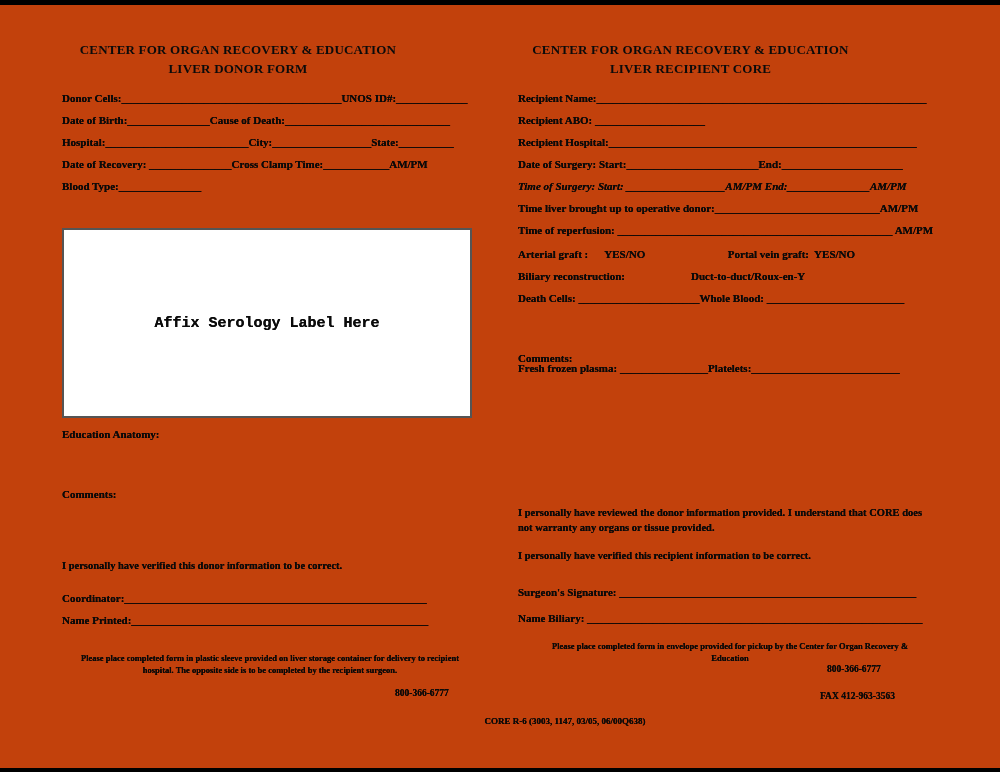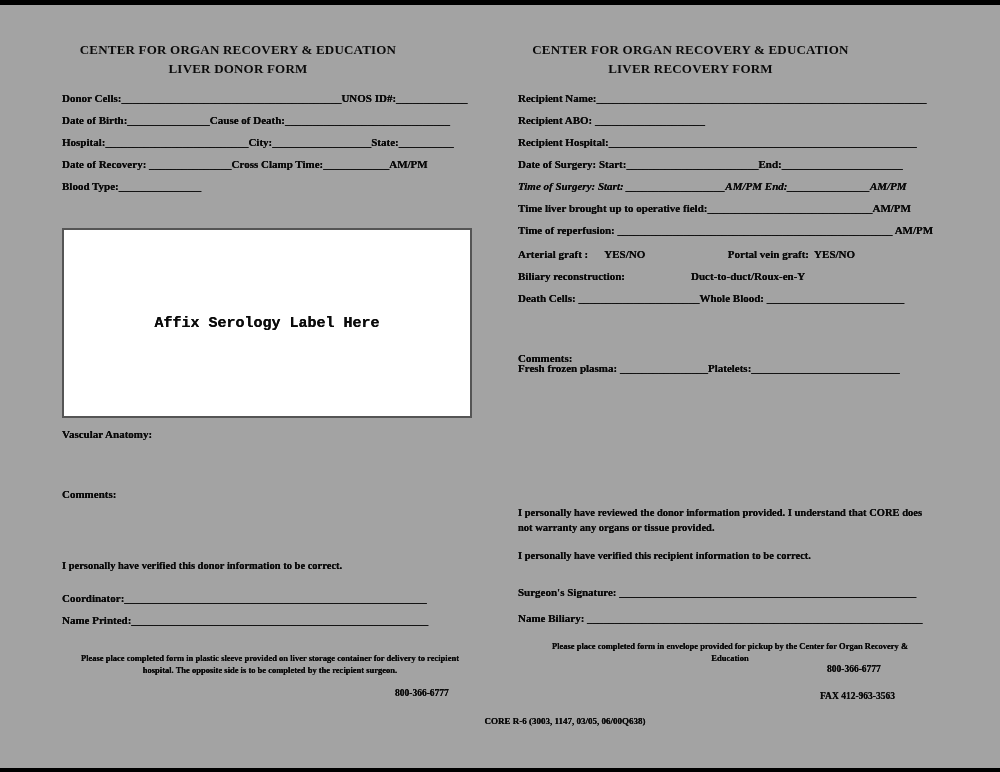--- a/index.html
+++ b/index.html
@@ -1,19 +1,19 @@
 <!DOCTYPE html>
 <html><head>
 <meta charset="utf-8">
 <style>
   html,body{margin:0;padding:0;background:#fff;}
   .page{
     position:relative;
     width:1000px;height:772px;
-    background:#a3a3a3;
+    background:#c2410c;
     font-family:"Liberation Serif", serif;
     font-weight:bold;
     color:#0b0b0b;
     overflow:hidden;
   }
   .bar{position:absolute;left:0;width:1000px;background:#000;}
   .bar.top{top:0;height:5px;}
   .bar.bottom{bottom:0;height:4px;}
   .col{position:absolute;}
   .hdr{position:absolute;text-align:center;font-size:13px;letter-spacing:.2px;white-space:pre;}
@@ -44,42 +44,42 @@
     <div class="fline" style="left:62px;top:92px;width:412px;">Donor Cells:________________________________________UNOS ID#:_____________</div>
     <div class="fline" style="left:62px;top:114px;width:412px;">Date of Birth:_______________Cause of Death:______________________________</div>
     <div class="fline" style="left:62px;top:136px;width:412px;">Hospital:__________________________City:__________________State:__________</div>
     <div class="fline" style="left:62px;top:158px;width:412px;">Date of Recovery: _______________Cross Clamp Time:____________AM/PM</div>
     <div class="fline" style="left:62px;top:180px;width:412px;">Blood Type:_______________</div>
 
     <div class="serology-box">
       <span>Affix Serology Label Here</span>
     </div>
 
-    <div class="lbl" style="left:62px;top:428px;">Vascular Anatomy:</div>
+    <div class="lbl" style="left:62px;top:428px;">Education Anatomy:</div>
     <div class="lbl" style="left:62px;top:488px;">Comments:</div>
 
     <div class="sentence" style="left:62px;top:558px;width:400px;">I personally have verified this donor information to be correct.</div>
 
     <div class="fline" style="left:62px;top:592px;width:412px;">Coordinator:_______________________________________________________</div>
     <div class="fline" style="left:62px;top:614px;width:412px;">Name Printed:______________________________________________________</div>
 
     <div class="fineprint" style="left:70px;top:652px;width:400px;">Please place completed form in plastic sleeve provided on liver storage container for delivery to recipient hospital. The opposite side is to be completed by the recipient surgeon.</div>
     <div class="phone" style="left:395px;top:688px;">800-366-6777</div>
   </div>
 
   <div class="col">
     <div class="hdr" style="left:518px;top:42px;width:345px;">CENTER FOR ORGAN RECOVERY &amp; EDUCATION</div>
-    <div class="hdr" style="left:518px;top:61px;width:345px;">LIVER RECOVERY FORM</div>
+    <div class="hdr" style="left:518px;top:61px;width:345px;">LIVER RECIPIENT CORE</div>
 
     <div class="fline" style="left:518px;top:92px;width:420px;">Recipient Name:____________________________________________________________</div>
     <div class="fline" style="left:518px;top:114px;width:420px;">Recipient ABO: ____________________</div>
     <div class="fline" style="left:518px;top:136px;width:420px;">Recipient Hospital:________________________________________________________</div>
     <div class="fline" style="left:518px;top:158px;width:420px;">Date of Surgery: Start:________________________End:______________________</div>
     <div class="fline" style="left:518px;top:180px;width:420px;font-style:italic;">Time of Surgery: Start: __________________AM/PM End:_______________AM/PM</div>
-    <div class="fline" style="left:518px;top:202px;width:420px;">Time liver brought up to operative field:______________________________AM/PM</div>
+    <div class="fline" style="left:518px;top:202px;width:420px;">Time liver brought up to operative donor:______________________________AM/PM</div>
     <div class="fline" style="left:518px;top:224px;width:420px;">Time of reperfusion: __________________________________________________ AM/PM</div>
     <div class="fline" style="left:518px;top:248px;width:420px;">Arterial graft :      YES/NO                              Portal vein graft:  YES/NO</div>
     <div class="fline" style="left:518px;top:270px;width:420px;">Biliary reconstruction:                        Duct-to-duct/Roux-en-Y</div>
     <div class="fline" style="left:518px;top:292px;width:420px;">Death Cells: ______________________Whole Blood: _________________________</div>
     <div class="fline" style="left:518px;top:326px;width:420px;margin-top:36px;">Fresh frozen plasma: ________________Platelets:___________________________</div>
 
     <div class="lbl" style="left:518px;top:352px;">Comments:</div>
 
     <div class="sentence" style="left:518px;top:505px;width:420px;">I personally have reviewed the donor information provided. I understand that CORE does not warranty any organs or tissue provided.</div>
     <div class="sentence" style="left:518px;top:548px;width:420px;">I personally have verified this recipient information to be correct.</div>

